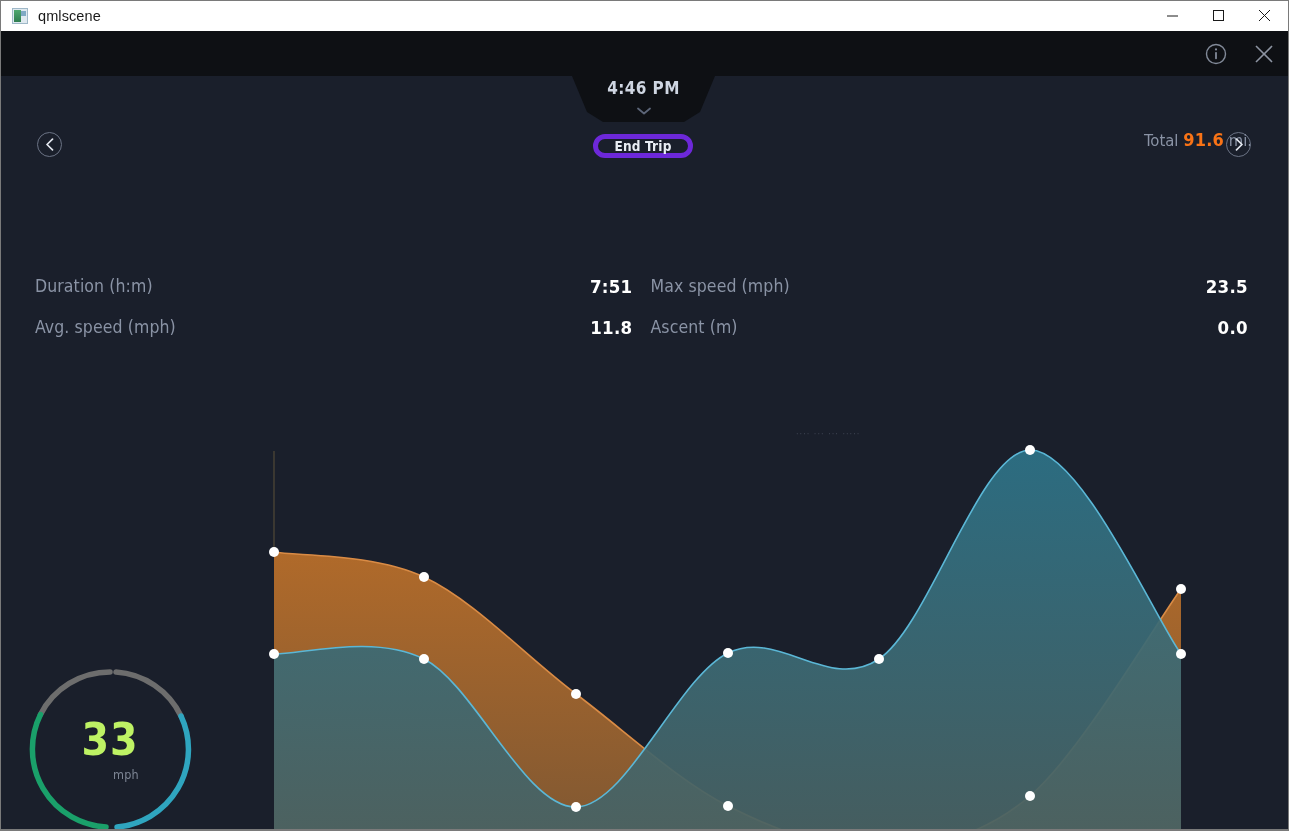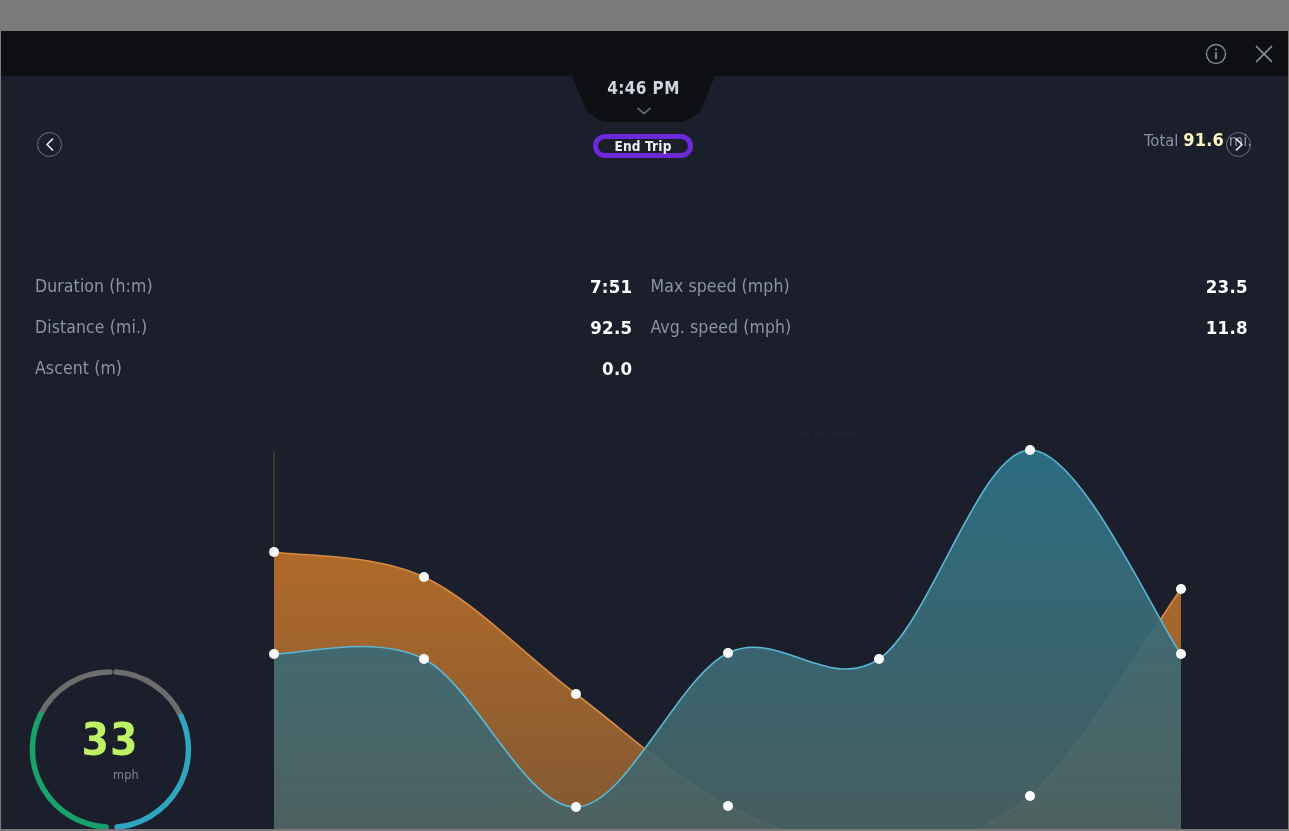--- a/index.html
+++ b/index.html
@@ -119,21 +119,21 @@
 
   
   #total-distance {
     position: absolute;
     right: 36px; top: 98px;
     font-size: 16.5px;
     color: #8a93a5;
     white-space: nowrap;
   }
   #total-distance .val {
-    color: #fef9c3;
+    color: #f97316;
     font-weight: 700;
     font-size: 18px;
     letter-spacing: .2px;
   }
   #total-distance .lbl { font-weight: 500; }
 
   
   #end-trip-button {
     position: absolute;
     left: 592px; top: 103px;
@@ -245,20 +245,43 @@
     height: 6px;
     overflow: hidden;
     white-space: nowrap;
   }
 </style>
 </head>
 <body>
 
 <div id="window-frame">
 
+  <div id="titlebar">
+    <div id="app-icon"></div>
+    <div id="titlebar-text">qmlscene</div>
+
+    <div id="win-controls">
+      <div class="win-btn">
+        <svg width="12" height="12" viewBox="0 0 12 12">
+            <line x1="0" y1="6" x2="11" y2="6" stroke="#1a1a1a" stroke-width="1"></line>
+          </svg>
+      </div>
+      <div class="win-btn">
+        <svg width="12" height="12" viewBox="0 0 12 12">
+            <rect x="0.5" y="0.5" width="10" height="10" fill="none" stroke="#1a1a1a" stroke-width="1"></rect>
+          </svg>
+      </div>
+      <div class="win-btn">
+        <svg width="12" height="12" viewBox="0 0 12 12">
+            <line x1="0" y1="0" x2="11" y2="11" stroke="#1a1a1a" stroke-width="1"></line>
+            <line x1="11" y1="0" x2="0" y2="11" stroke="#1a1a1a" stroke-width="1"></line>
+          </svg>
+      </div>
+    </div>
+  </div>
 
   <div id="app-root">
 
     <div id="topbar">
       <div class="topbar-btn">
         <svg width="22" height="22" viewBox="0 0 22 22">
           <circle cx="11" cy="11" r="9.5" fill="none" stroke="#828a99" stroke-width="1.4"></circle>
           <circle cx="11" cy="6.4" r="1.1" fill="#828a99"></circle>
           <rect x="10.1" y="9" width="1.8" height="7.2" rx="0.8" fill="#828a99"></rect>
         </svg>
@@ -296,24 +319,20 @@
     </div>
 
     <div id="stats">
       <div class="stat-row">
         <span class="stat-label">Duration (h:m)</span>
         <span class="stat-value">7:51</span>
       </div>
       <div class="stat-row">
         <span class="stat-label">Max speed (mph)</span>
         <span class="stat-value">23.5</span>
-      </div>
-      <div class="stat-row">
-        <span class="stat-label">Distance (mi.)</span>
-        <span class="stat-value">92.5</span>
       </div>
       <div class="stat-row">
         <span class="stat-label">Avg. speed (mph)</span>
         <span class="stat-value">11.8</span>
       </div>
       <div class="stat-row">
         <span class="stat-label">Ascent (m)</span>
         <span class="stat-value">0.0</span>
       </div>
     </div>

